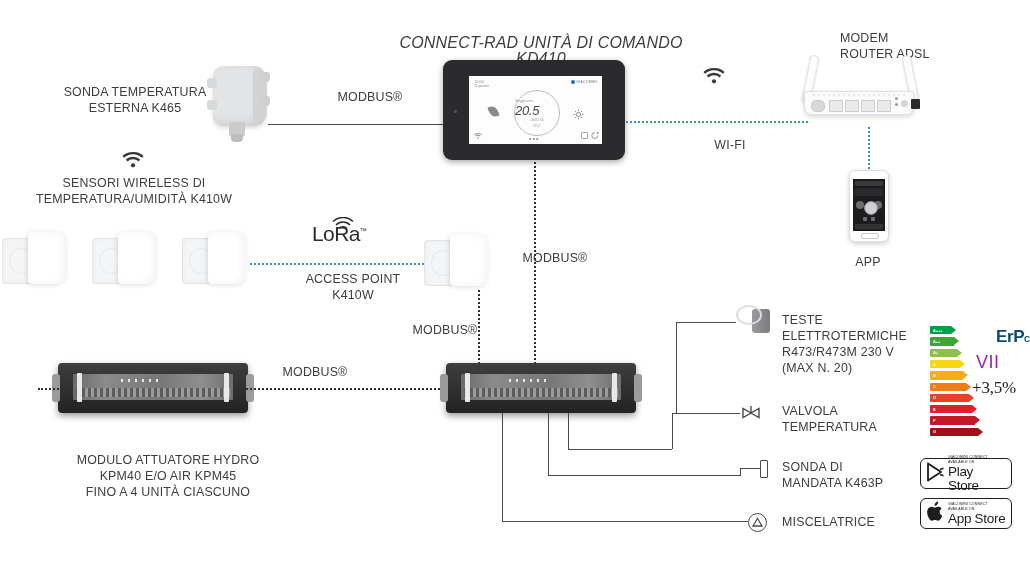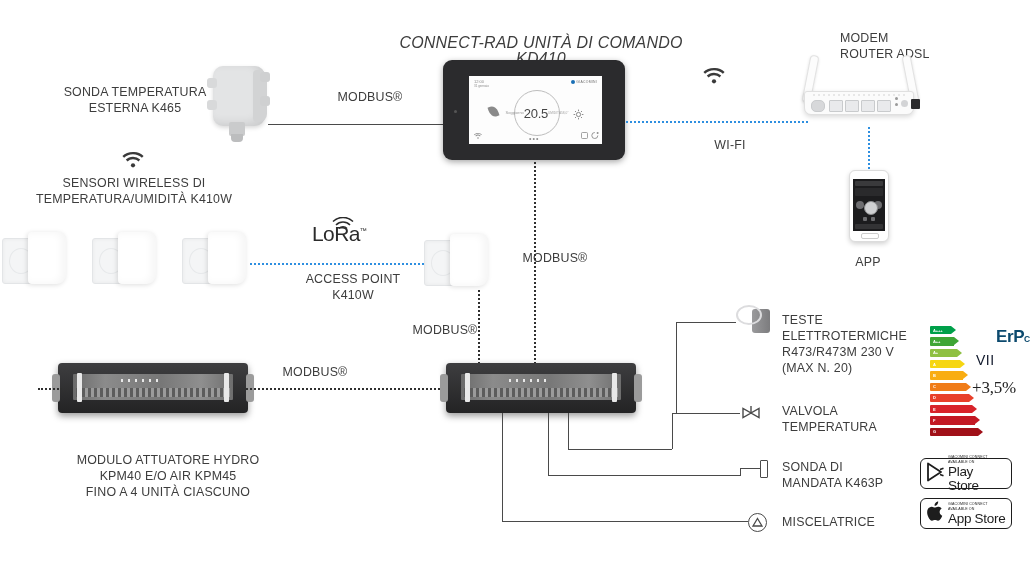--- a/index.html
+++ b/index.html
@@ -18,21 +18,21 @@
   .bdot-v{position:absolute;width:0;border-left:2.6px dotted #2e8fe0;}
   
   .tablet{position:absolute;background:#2b2b2d;border-radius:9px;
           box-shadow:0 2px 6px rgba(0,0,0,.35);}
   .tablet-in{position:absolute;background:#fdfdfd;overflow:hidden;}
   .scr-time{position:absolute;left:5px;top:3px;font-size:4px;color:#8d8d8d;line-height:5px;}
   .scr-brand{position:absolute;right:5px;top:4px;font-size:3.4px;color:#6d6d6d;
              letter-spacing:.3px;display:flex;align-items:center;gap:1.5px;}
   .scr-brand .bdot{width:4px;height:4px;border-radius:50%;background:#1a6fb5;display:inline-block;}
   .ring{position:absolute;border:1.4px solid #bdbdbd;border-radius:50%;
-        display:flex;flex-direction:row;align-items:center;justify-content:center;}
+        display:flex;flex-direction:column;justify-content:center;font-style:italic;}
   .ring .room{font-size:4px;color:#9a9a9a;margin-bottom:1px;}
   .ring .temp{font-size:13px;color:#454545;line-height:13px;letter-spacing:-.3px;}
   .ring .sub{font-size:3.2px;color:#a5a5a5;line-height:4.4px;margin-top:1px;text-align:center;}
   .leaf{position:absolute;width:9px;height:11px;background:#8a8a8a;
         border-radius:0 70% 0 70%;transform:rotate(-18deg);}
   .sun{position:absolute;width:9px;height:9px;}
   .dots3{position:absolute;font-size:7px;color:#8e8e8e;letter-spacing:1px;line-height:7px;}
   .scr-ic{position:absolute;font-size:4.6px;color:#8c8c8c;}
   .tablet-btn{position:absolute;width:3px;height:3px;border-radius:50%;background:#555;}
   
@@ -77,21 +77,21 @@
         background:#cfd0d2;border:1.5px solid #8d8e90;}
   
   .erp{position:absolute;}
   .erp .bar{position:absolute;height:8.4px;border-radius:1px 0 0 1px;
         display:flex;align-items:center;padding-left:3px;box-sizing:border-box;}
   .erp .bar:after{content:"";position:absolute;right:-5px;top:0;width:0;height:0;
         border-top:4.2px solid transparent;border-bottom:4.2px solid transparent;}
   .erp .bar span{font-size:4px;color:#fff;font-weight:bold;letter-spacing:-.1px;}
   .erp-title{position:absolute;font-size:17px;color:#0c4a6e;font-weight:bold;letter-spacing:-.4px;margin-left:32px;}
   .erp-title small{font-size:8.5px;letter-spacing:0;}
-  .erp-vii{position:absolute;font-size:14px;color:#0f172a;letter-spacing:.5px;}
+  .erp-vii{position:absolute;font-size:18px;color:#a21caf;letter-spacing:.5px;}
   .erp-pct{position:absolute;font-size:17px;color:#222;letter-spacing:-.2px;font-family:Liberation Serif, serif;}
   
   .badge{position:absolute;width:92px;height:31px;border:1.6px solid #1d1d1d;border-radius:6px;
         background:#fff;display:flex;align-items:center;box-sizing:border-box;padding:0 5px;}
   .badge .bt{display:flex;flex-direction:column;justify-content:center;margin-left:4px;}
   .badge .top{font-size:3.6px;color:#1d1d1d;letter-spacing:.1px;line-height:5px;}
   .badge .big{font-size:13.5px;color:#1d1d1d;line-height:14px;letter-spacing:-.3px;}
   
   .wifi{position:absolute;}
   .lora{position:absolute;font-size:21px;color:#2b2b2b;letter-spacing:-.6px;font-weight:500;}

